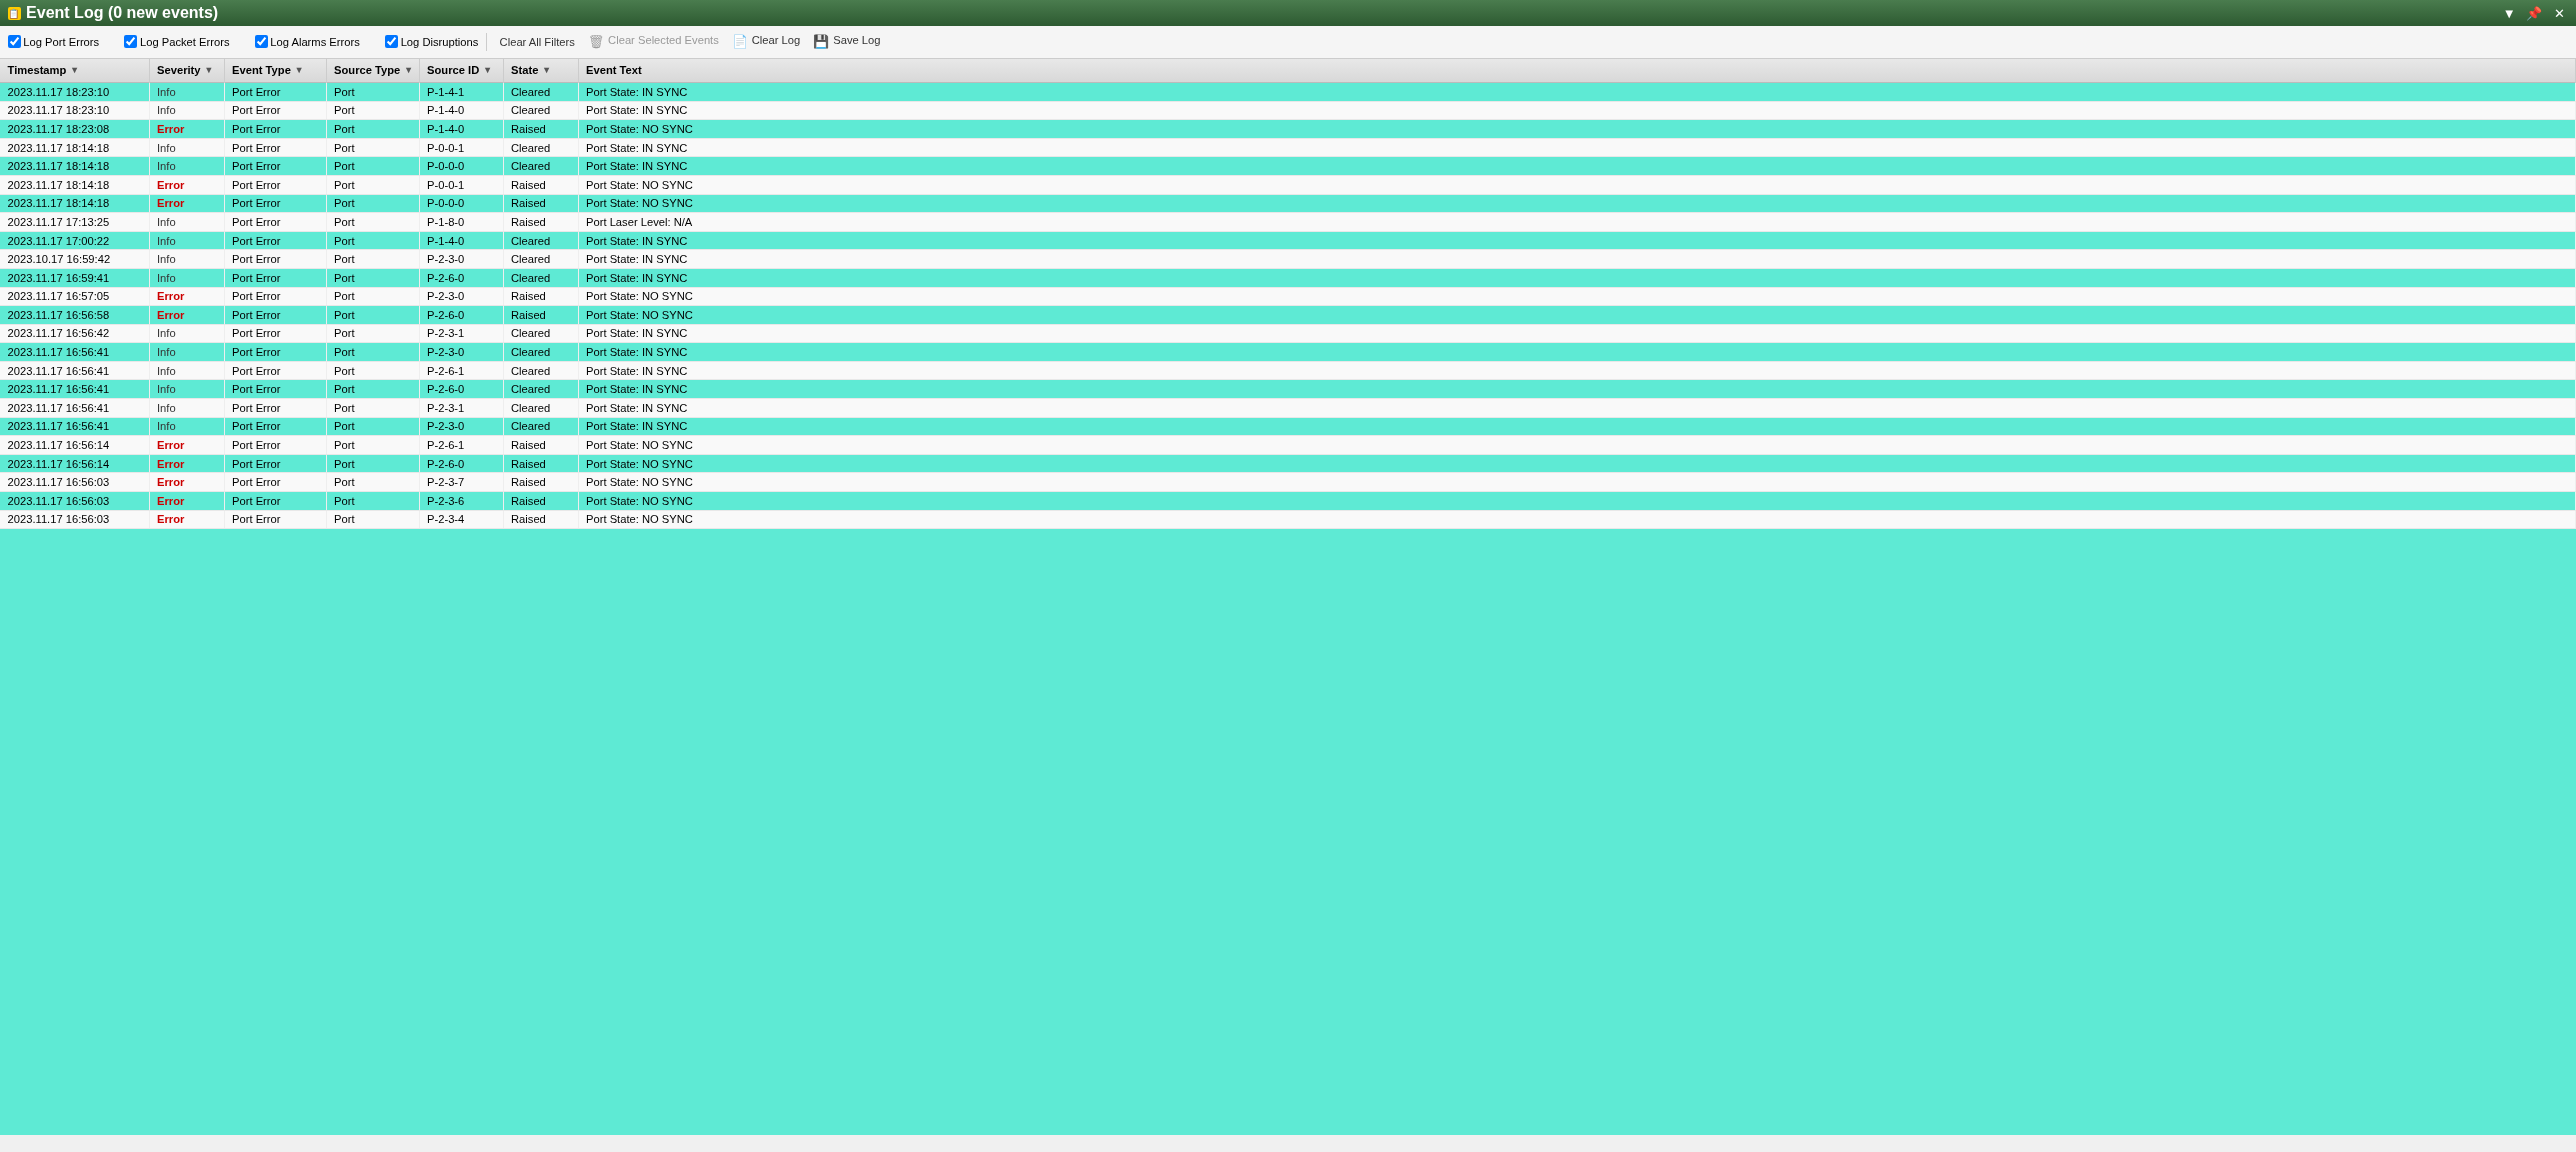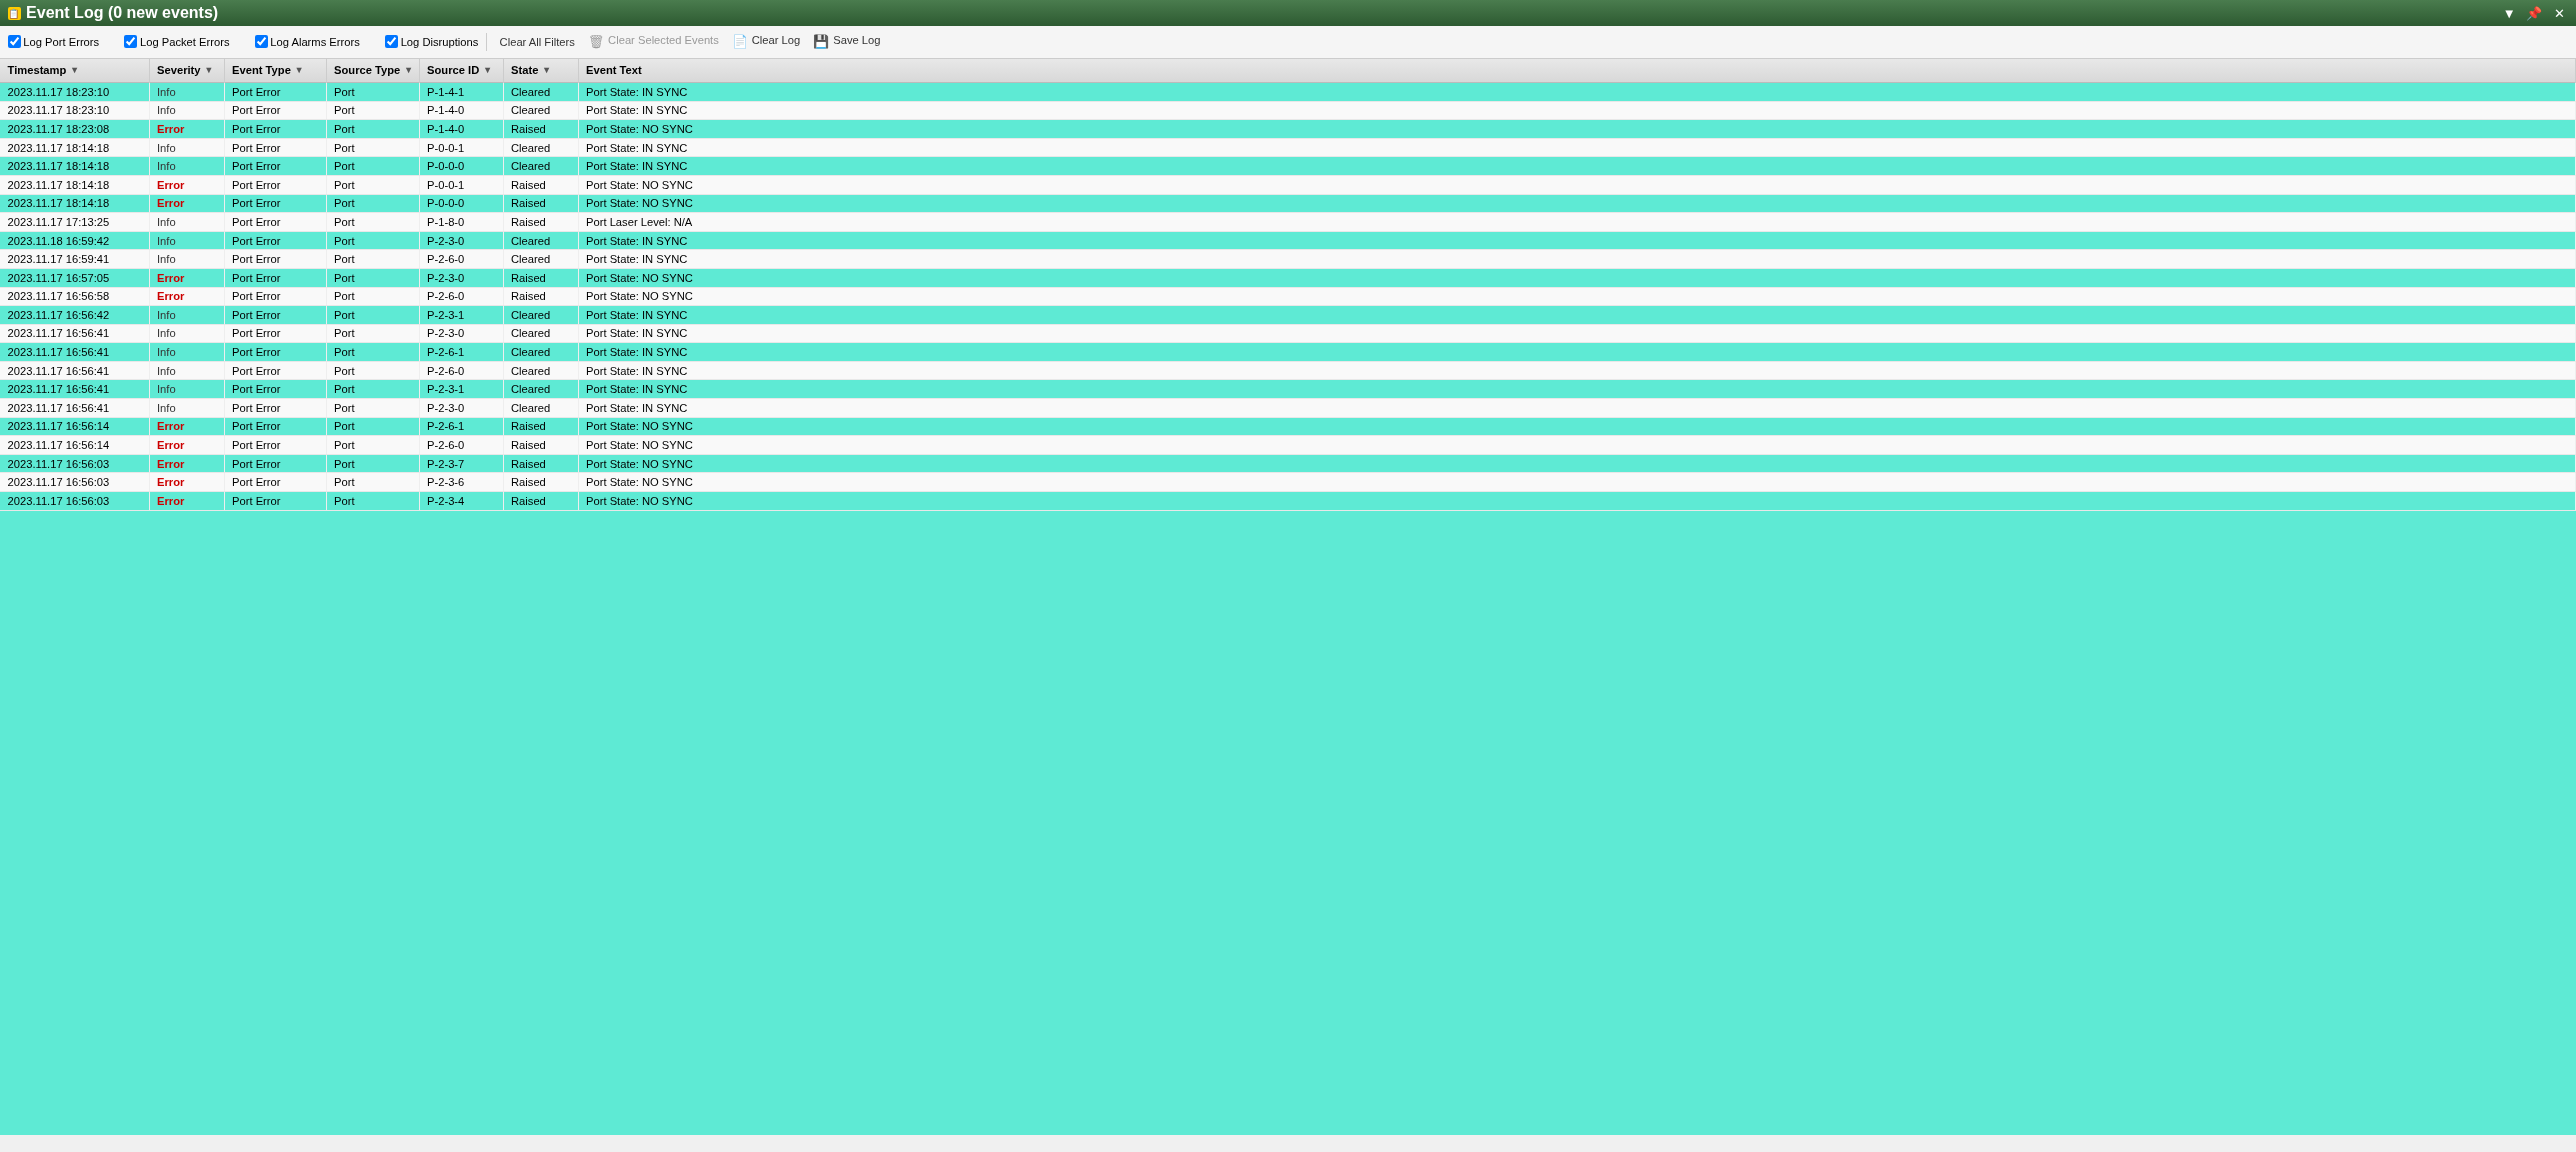--- a/index.html
+++ b/index.html
@@ -319,21 +319,30 @@
         <tr>
           <td>2023.11.17 17:13:25</td>
           <td class="severity-info">Info</td>
           <td>Port Error</td>
           <td>Port</td>
           <td>P-1-8-0</td>
           <td>Raised</td>
           <td>Port Laser Level: N/A</td>
         </tr>
         <tr>
-          <td>2023.11.18 16:59:42</td>
+          <td>2023.11.17 17:00:22</td>
+          <td class="severity-info">Info</td>
+          <td>Port Error</td>
+          <td>Port</td>
+          <td>P-1-4-0</td>
+          <td>Cleared</td>
+          <td>Port State: IN SYNC</td>
+        </tr>
+        <tr>
+          <td>2023.10.17 16:59:42</td>
           <td class="severity-info">Info</td>
           <td>Port Error</td>
           <td>Port</td>
           <td>P-2-3-0</td>
           <td>Cleared</td>
           <td>Port State: IN SYNC</td>
         </tr>
         <tr>
           <td>2023.11.17 16:59:41</td>
           <td class="severity-info">Info</td>

